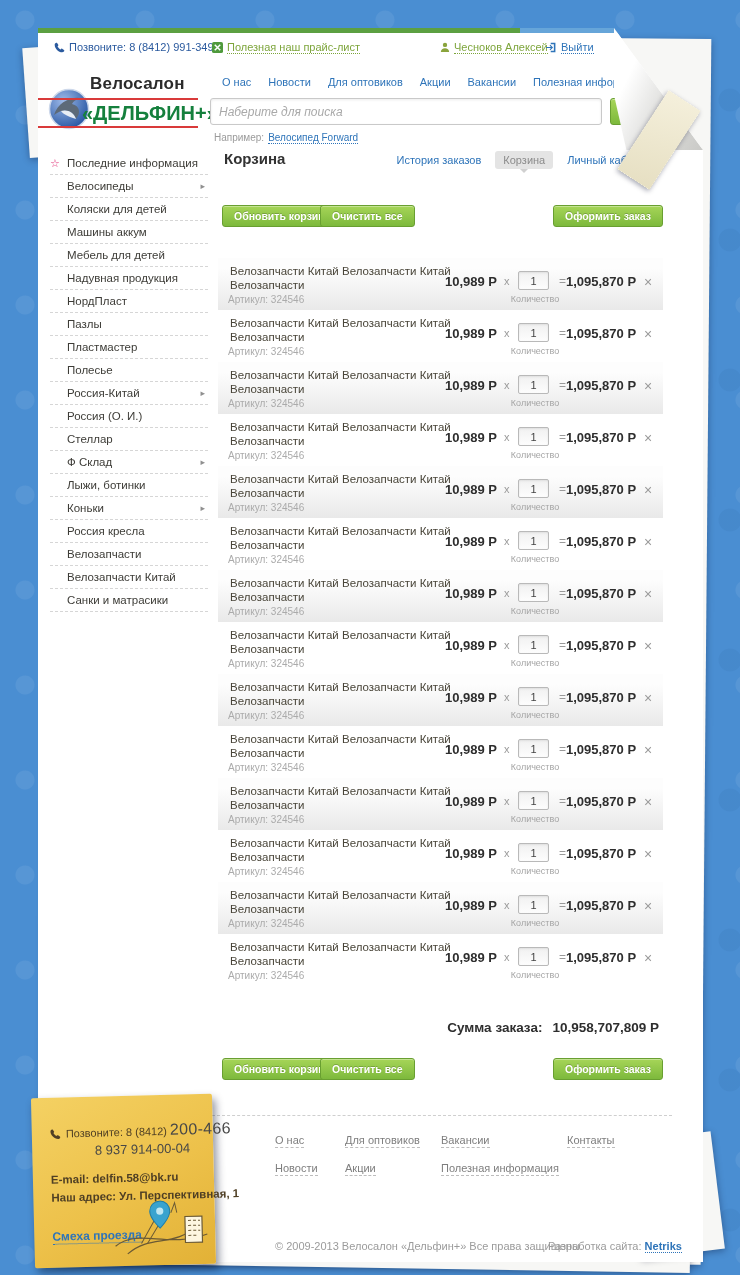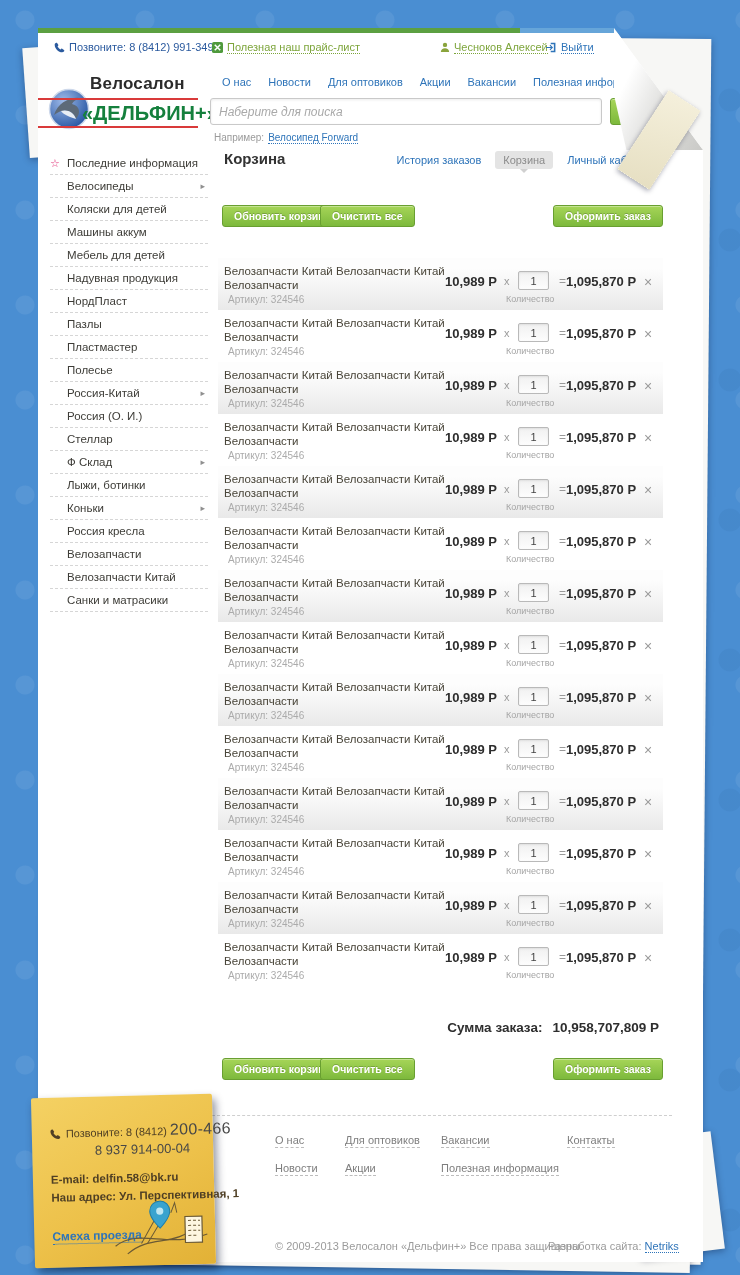--- a/index.html
+++ b/index.html
@@ -105,44 +105,44 @@
   .btns-top .btn-update{position:absolute;left:4px;top:55px}
   .btns-top .btn-clear{position:absolute;left:102px;top:55px}
   .btns-top .btn-checkout{position:absolute;right:0;top:55px}
   .btns-bottom .btn-update{position:absolute;left:4px;top:908px}
   .btns-bottom .btn-clear{position:absolute;left:102px;top:908px}
   .btns-bottom .btn-checkout{position:absolute;right:0;top:908px}
 
   .cart-rows{position:absolute;left:0;top:108px;width:445px}
   .cart-row{position:relative;height:52px;background:#fff}
   .cart-row.shaded{background:linear-gradient(#fdfdfd 20%,#e9e9e9)}
-  .r-name{position:absolute;left:6px;top:6px;width:228px;font-size:11.5px;line-height:14px;color:#494539}
+  .r-name{position:absolute;left:12px;top:6px;width:228px;font-size:11.5px;line-height:14px;color:#494539}
   .r-sku{position:absolute;left:10px;top:36px;font-size:10px;color:#ababab}
   .r-price{position:absolute;left:219px;top:16px;width:60px;text-align:right;font-size:13px;font-weight:bold;color:#2e2e2e}
   .r-times{position:absolute;left:286px;top:17px;font-size:11px;color:#9a9a9a}
   .r-qty{position:absolute;left:300px;top:13px;width:31px;height:19px;border:1px solid #b9b9b9;border-radius:2px;
     background:linear-gradient(#f1f1f1,#fdfdfd);text-align:center;font-size:11px;color:#444;
     font-family:"Liberation Sans",sans-serif;box-shadow:inset 0 1px 2px rgba(0,0,0,.08)}
-  .r-qtylabel{position:absolute;left:288px;top:36px;width:58px;text-align:left;font-size:9px;color:#a5a5a5}
+  .r-qtylabel{position:absolute;left:288px;top:36px;width:58px;text-align:center;font-size:9px;color:#a5a5a5}
   .r-eq{position:absolute;left:341px;top:16px;font-size:12px;color:#9a9a9a}
   .r-total{position:absolute;left:347px;top:16px;width:72px;text-align:center;font-size:13px;font-weight:bold;color:#2e2e2e}
   .r-remove{position:absolute;left:426px;top:16px;font-size:14px;color:#9a9a9a;cursor:pointer}
 
   .sum-line{position:absolute;right:4px;top:870px;font-size:13.5px;font-weight:bold;color:#2e2e2e;white-space:nowrap}
   .sum-line .val{margin-left:10px}
 
   
   .divider-dashed{position:absolute;left:174px;top:1087px;width:460px;border-top:1px dashed #cfcfcf}
   .footer-row{position:absolute;left:237px;display:grid;justify-items:start;font-size:11px}
   .footer-row-1{top:1106px;grid-template-columns:70px 96px 126px auto;width:392px}
   .footer-row-2{top:1134px;grid-template-columns:70px 96px auto;width:292px}
   .f-link{color:#7e7e7e;border-bottom:1px dashed #bdbdbd;padding-bottom:1px;white-space:nowrap}
   .copyright{position:absolute;left:237px;top:1212px;font-size:11px;color:#9b9b9b;white-space:nowrap}
   .credit{position:absolute;left:510px;top:1212px;font-size:11px;color:#9b9b9b;white-space:nowrap}
-  .credit a{color:#2e74b9;border-bottom:1px dotted #2e74b9;font-weight:normal}
+  .credit a{color:#2e74b9;border-bottom:1px dotted #2e74b9;font-weight:bold}
 
   
   .note{
     position:absolute;left:33px;top:1096px;width:181px;height:170px;z-index:5;
     background:linear-gradient(150deg,#f4d163 0%,#edc14a 55%,#e2b136 100%);
     transform:rotate(-1.4deg);box-shadow:3px 5px 9px rgba(0,10,40,.45);border-radius:2px;
   }
   .note .n-phone{position:absolute;left:18px;top:26px;font-size:11px;color:#4f3f24;white-space:nowrap}
   .note .n-phone .big{font-size:16px;color:#474747;letter-spacing:.3px}
   .note .n-phone .tb-ico{margin-right:5px}

